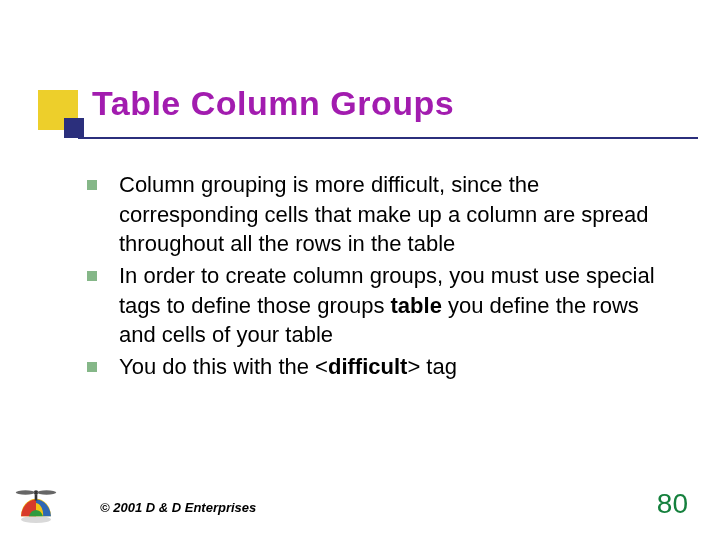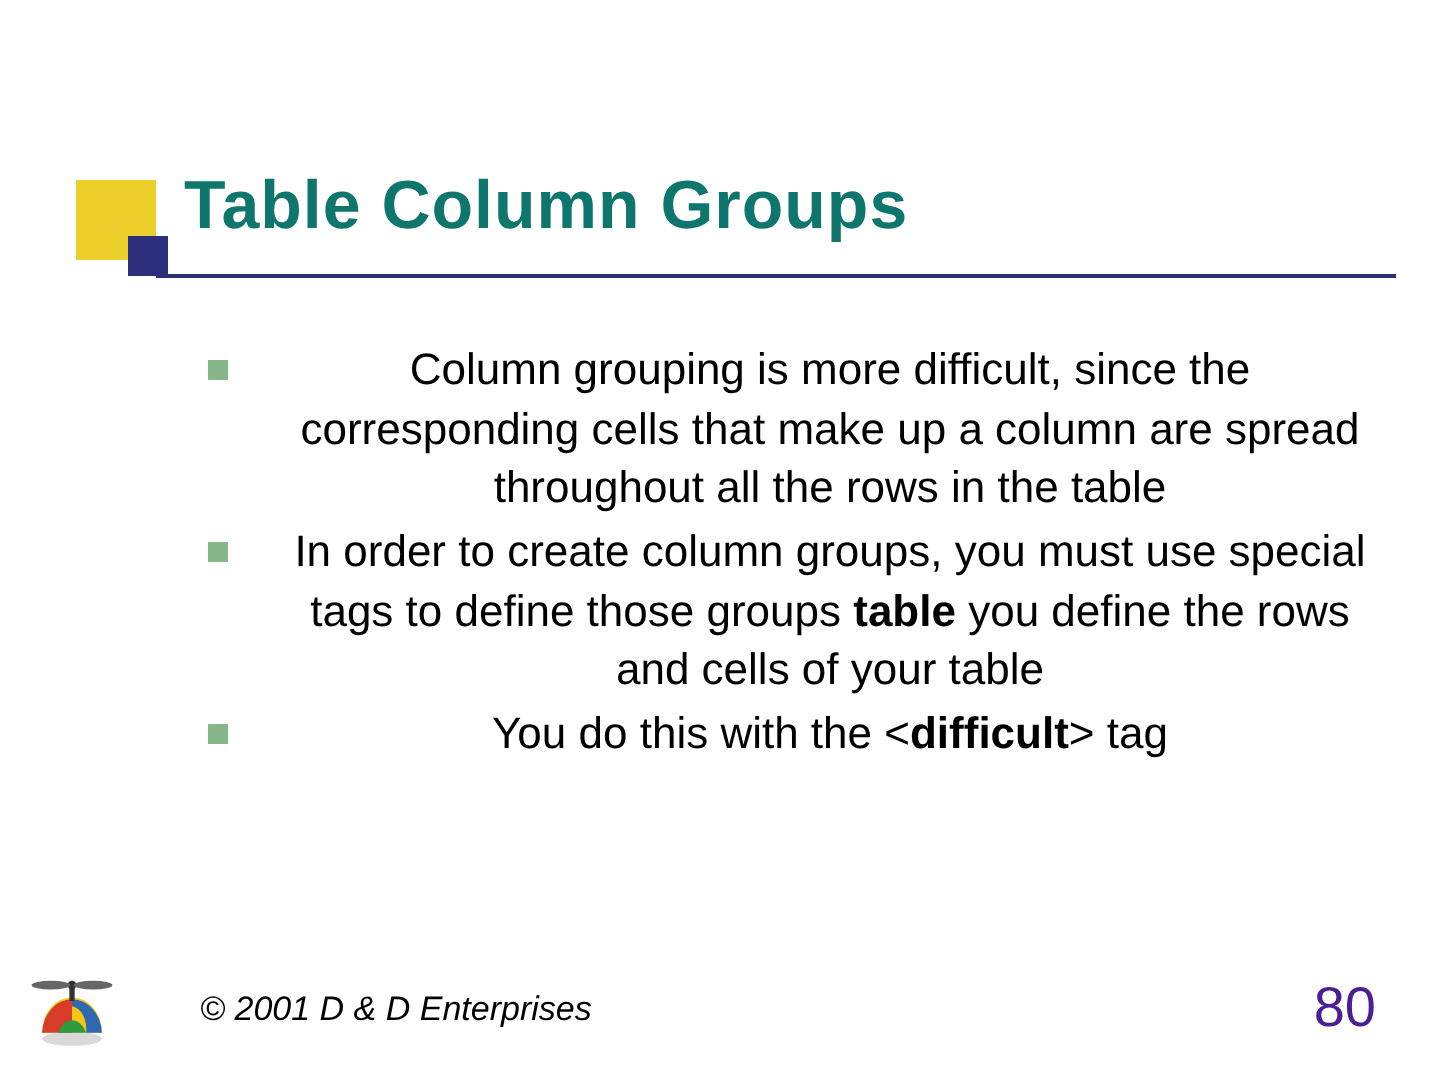--- a/index.html
+++ b/index.html
@@ -26,37 +26,36 @@
     width: 20px;
     height: 20px;
     background: #2b2f7c;
   }
   .title {
     position: absolute;
     top: 84px;
     left: 92px;
     font-size: 34px;
     font-weight: bold;
-    color: #0f766e;
+    color: #a21caf;
     letter-spacing: 0.5px;
   }
   .rule {
     position: absolute;
     top: 137px;
     left: 78px;
     width: 620px;
     height: 2px;
     background: #2b2f7c;
   }
   .content {
     position: absolute;
     top: 170px;
-    left: 104px;
+    left: 87px;
     width: 590px;
-    text-align: center;
   }
   .item {
     display: flex;
     align-items: flex-start;
     margin-bottom: 2px;
   }
   .bullet {
     flex: 0 0 auto;
     width: 10px;
     height: 10px;
@@ -68,31 +67,31 @@
     flex: 1 1 auto;
     font-size: 22px;
     line-height: 1.35;
     color: #000;
   }
   .item-text b { font-weight: bold; }
   .footer-left {
     position: absolute;
     bottom: 25px;
     left: 100px;
-    font-size: 17px;
-    font-weight: normal;
+    font-size: 13px;
+    font-weight: bold;
     font-style: italic;
     color: #000;
   }
   .footer-right {
     position: absolute;
     bottom: 20px;
     right: 32px;
     font-size: 28px;
-    color: #4c1d95;
+    color: #15803d;
   }
   .logo {
     position: absolute;
     bottom: 14px;
     left: 14px;
     width: 44px;
     height: 44px;
   }
   .logo svg { width: 100%; height: 100%; display: block; }
 </style>

